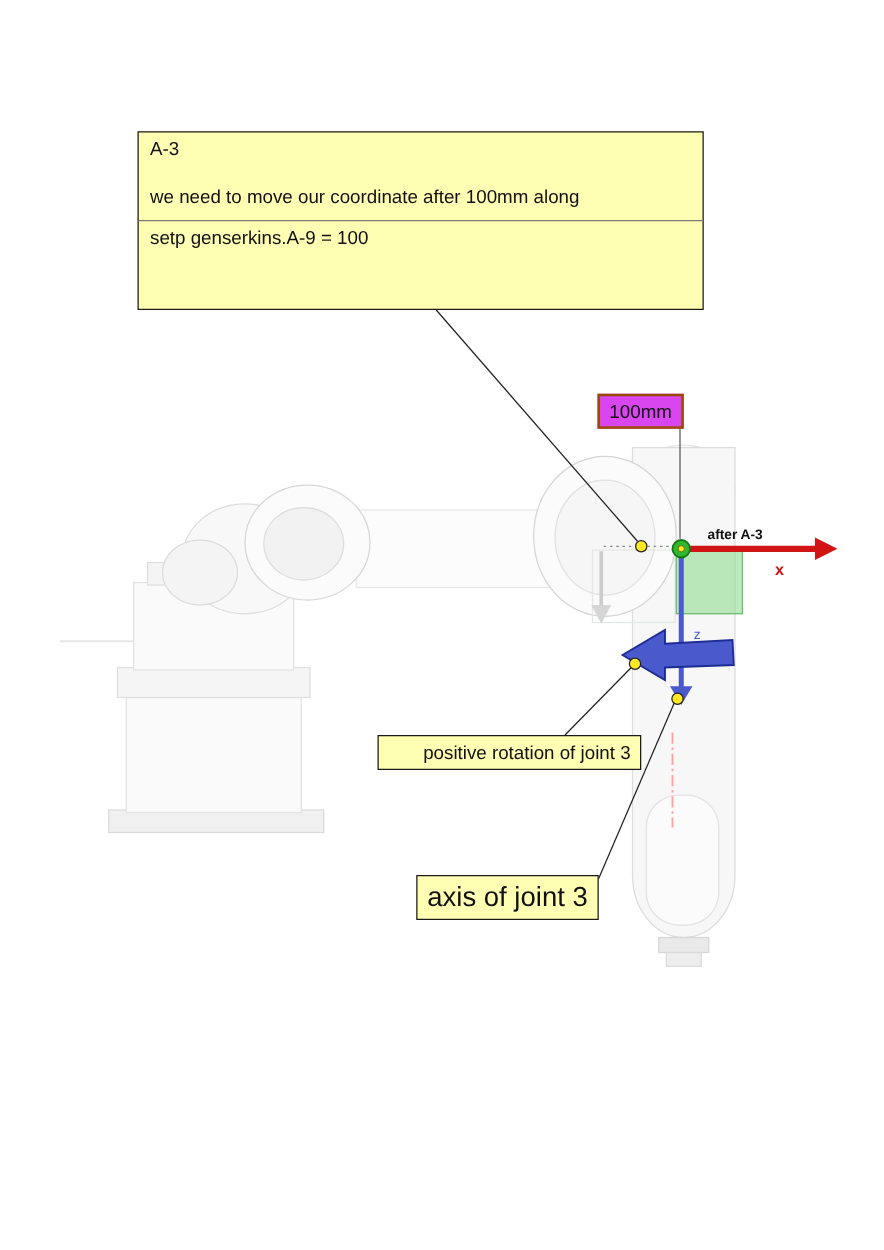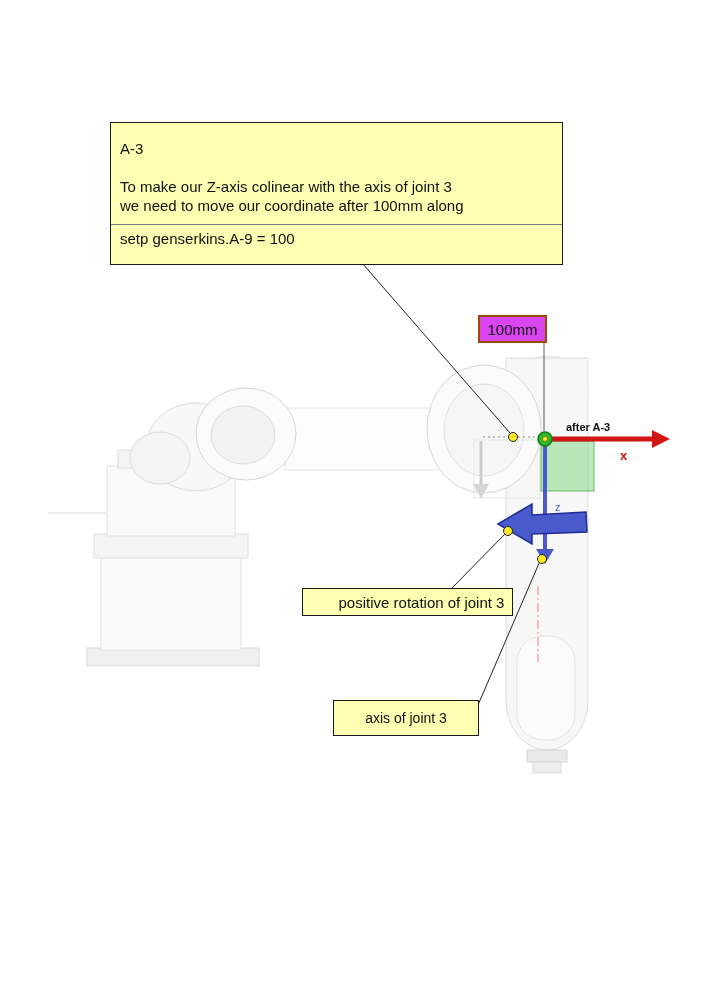--- a/index.html
+++ b/index.html
@@ -4,34 +4,34 @@
 <style>
   * { margin:0; padding:0; box-sizing:border-box; }
   html,body { background:#ffffff; }
   body { font-family:"Liberation Sans", sans-serif; color:#111; }
   .stage { position:relative; width:707px; height:1000px; background:#ffffff; overflow:hidden; }
   .overlay { position:absolute; left:0; top:0; }
   .overlay text { font-family:"Liberation Sans", sans-serif; }
 
   .note {
     position:absolute; left:110px; top:105px; width:453px; height:143px;
-    border:1px solid; padding:16px 9px; font-size:15px; line-height:19px;margin-top:17px;
+    border:1px solid; padding:4px 9px; font-size:15px; line-height:19px;
   }
   .note-body { margin-top:19px; }
   .note-divider { border-top:1px solid #7a7a7a; margin:9px -9px 4px -9px; height:0; }
   .note-command { }
 
   .tag {
     position:absolute; border:1px solid; display:flex;
     align-items:center; justify-content:center; text-align:center; color:#111;
     white-space:nowrap;
   }
   .tag-distance { left:478px; top:315px; width:69px; height:28px; border-width:2px; font-size:15px; }
   .tag-rotation { left:302px; top:588px; width:211px; height:28px; font-size:15px;padding-left:28px; }
-  .tag-axis     { left:333px; top:700px; width:146px; height:36px; font-size:14px; }
+  .tag-axis     { left:333px; top:700px; width:146px; height:36px; font-size:22px; }
 </style>
 </head>
 <body>
 
 <div class="stage">
 
   <svg class="overlay" width="707" height="1000" viewBox="0 0 707 1000">
 
     <g>
       <line x1="48" y1="513" x2="107" y2="513" stroke="#e6e6e6" stroke-width="1.5"></line>
@@ -93,21 +93,20 @@
       <line x1="452" y1="588" x2="506" y2="533" stroke="#222222" stroke-width="1"></line>
       <circle cx="508" cy="531" r="4.5" stroke="#222222" fill="#ffe927"></circle>
       <line x1="478" y1="705" x2="540" y2="561" stroke="#222222" stroke-width="1"></line>
       <circle cx="542" cy="559" r="4.5" stroke="#222222" fill="#ffe927"></circle>
     </g>
   </svg>
 
   <div class="note" style="background-color: rgb(255, 255, 180); border-color: rgb(26, 26, 26);">
     <div class="note-title">A-3</div>
     <div class="note-body">
-      <div>To make our Z-axis colinear with the axis of joint 3</div>
       <div>we need to move our coordinate after 100mm along</div>
     </div>
     <div class="note-divider"></div>
     <div class="note-command">setp genserkins.A-9 = 100</div>
   </div>
 
   <div class="tag tag-distance" style="background-color: #d946ef; border-color: rgb(156, 74, 0);">100mm</div>
 
   <div class="tag tag-rotation" style="background-color: rgb(255, 255, 180); border-color: rgb(26, 26, 26);">positive rotation of joint 3</div>
 

